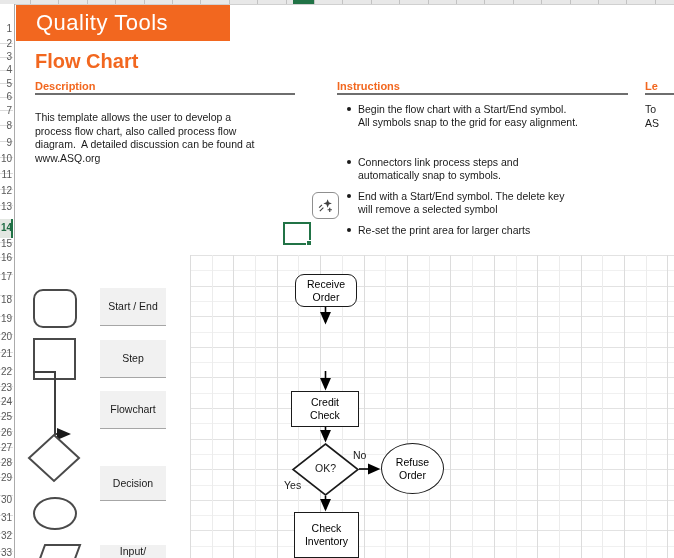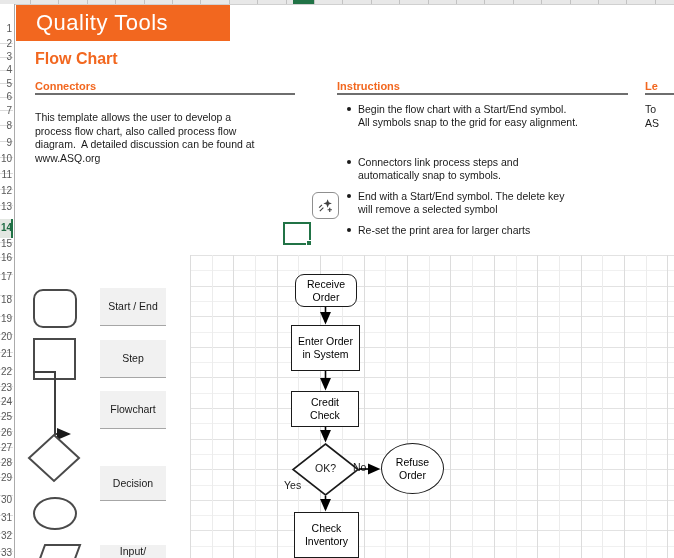--- a/index.html
+++ b/index.html
@@ -14,21 +14,21 @@
   .row-header{position:absolute;left:0;top:4px;width:14px;height:554px;background:#fff;border-right:1px solid #ABABAB;}
   .rownum{position:absolute;left:-12px;width:24px;height:13px;line-height:13px;
           text-align:right;font-size:10px;color:#595959;}
   .rowsep{position:absolute;left:0;width:13px;height:1px;background:#DADADA;}
   .rowsel-bg{position:absolute;left:0;width:13px;background:#E3E7E2;border-right:2px solid #217346;box-sizing:border-box;}
   .rownum.sel{color:#1E6B43;font-weight:bold;}
 
   
   .banner{position:absolute;left:16px;top:5px;width:214px;height:36px;background:#F2671F;
           color:#fff;font-size:22px;letter-spacing:.5px;display:flex;align-items:center;padding-left:20px;box-sizing:border-box;}
-  .page-title{position:absolute;left:35px;top:50px;font-size:16px;font-weight:bold;color:#F2671F;}
+  .page-title{position:absolute;left:35px;top:50px;font-size:20px;font-weight:bold;color:#F2671F;}
   .sec-head{position:absolute;font-size:11px;font-weight:bold;color:#F2671F;}
   .sec-rule{position:absolute;height:2px;background:#6E6E6E;}
   .body-text{position:absolute;font-size:10.5px;color:#1a1a1a;line-height:13.5px;white-space:pre-wrap;}
 
   
   .bullet{position:absolute;left:345px;width:285px;font-size:10.5px;color:#1a1a1a;line-height:12.5px;}
   .bullet .dot{position:absolute;left:2px;top:4px;width:4px;height:4px;border-radius:50%;background:#1a1a1a;}
   .bullet .btxt{display:block;margin-left:13px;white-space:pre-wrap;}
 
   
@@ -162,21 +162,21 @@
       <div class="rownum" style="top: 525px;">32</div>
       <div class="rowsep" style="top: 547px;"></div>
       <div class="rownum" style="top: 542px;">33</div>
     </div>
 
   <div class="banner">
     <span>Quality Tools</span>
   </div>
   <div class="page-title">Flow Chart</div>
 
-  <div class="sec-head" style="left:35px;top:80px;">Connectors</div>
+  <div class="sec-head" style="left:35px;top:80px;">Description</div>
   <div class="sec-rule" style="left:35px;top:93px;width:260px;"></div>
   <div class="body-text" style="left:35px;top:103px;width:275px;margin-top:8px;">This template allows the user to develop a
 process flow chart, also called process flow
 diagram.  A detailed discussion can be found at
 www.ASQ.org</div>
 
   <div class="sec-head" style="left:337px;top:80px;">Instructions</div>
   <div class="sec-rule" style="left:337px;top:93px;width:291px;"></div>
   <div class="bullet" style="top:103px;">
     <span class="dot"></span>
@@ -240,36 +240,34 @@
 
   <div class="key-shape shp-ellipse" style="left:33px;top:497px;"></div>
 
   <svg class="svgpos" style="left:32px;top:543px;" width="50" height="15">
     <polygon points="13,2 48,2 37,32 2,32" fill="#fff" stroke="#4A4A4A" stroke-width="2"></polygon>
   </svg>
   <div class="key-label" style="top:545px;height:30px;align-items:flex-start;">Input/</div>
 
   <div class="node terminator" style="left:295px;top:274px;width:62px;height:33px;">Receive
 Order</div>
-  <div class="node" style="left:291px;top:325px;width:69px;height:46px;">Enter Order
-in System</div>
   <div class="node" style="left:291px;top:391px;width:68px;height:36px;">Credit
 Check</div>
 
   <svg class="svgpos" style="left:291px;top:442px;" width="69" height="55">
     <polygon points="34.5,2 67,27.5 34.5,53 2,27.5" fill="#fff" stroke="#1a1a1a" stroke-width="1.6"></polygon>
   </svg>
   <div class="edge-label" style="left:305px;top:462px;width:41px;text-align:center;">OK?</div>
 
   <div class="node ellipse" style="left:381px;top:443px;width:63px;height:51px;">Refuse
 Order</div>
   <div class="node" style="left:294px;top:512px;width:65px;height:46px;">Check
 Inventory</div>
 
-  <div class="edge-label" style="left:353px;top:461px;">No</div>
+  <div class="edge-label" style="left:353px;top:449px;">No</div>
   <div class="edge-label" style="left:284px;top:479px;">Yes</div>
 
   <svg class="svgpos" style="left:190px;top:255px;pointer-events:none;" width="484" height="303">
     <defs>
       <marker id="ah2" markerWidth="9" markerHeight="9" refX="6.5" refY="3.5" orient="auto">
         <path d="M0,0 L8,3.5 L0,7 Z" fill="#000"></path>
       </marker>
     </defs>
     <line x1="135.5" y1="52" x2="135.5" y2="67" stroke="#000" stroke-width="1.6" marker-end="url(#ah2)"></line>
     <line x1="135.5" y1="116" x2="135.5" y2="133" stroke="#000" stroke-width="1.6" marker-end="url(#ah2)"></line>

